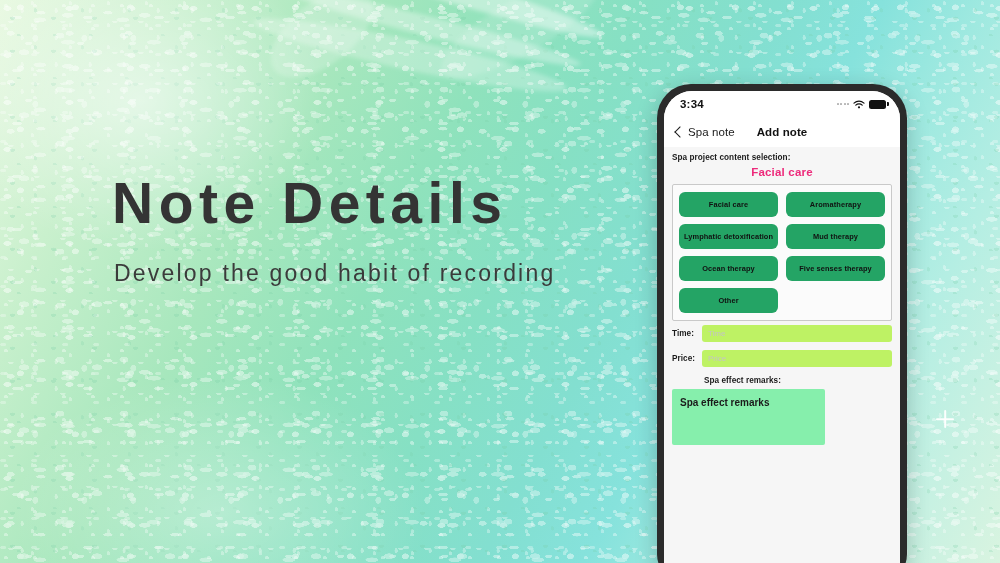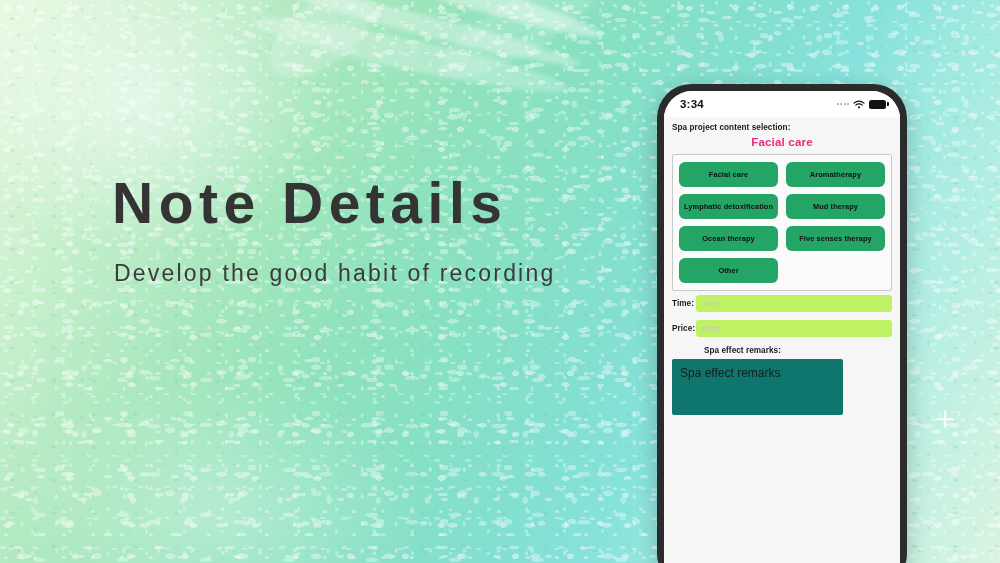--- a/index.html
+++ b/index.html
@@ -286,20 +286,21 @@
     justify-content: center;
     text-align: center;
     padding: 0 2px;
   }
 
   
   .row {
     display: flex;
     align-items: center;
     padding: 4px 8px;
+    gap: 6px;
     box-sizing: border-box;
   }
   .row-label {
     font-size: 8.2px;
     font-weight: 700;
     color: #1b1b1b;
     min-width: 24px;
     letter-spacing: .05px;
   }
   .row-input {
@@ -321,25 +322,25 @@
     font-size: 8.2px;
     font-weight: 700;
     color: #1b1b1b;
     padding: 5px 0 4px 8px;
     letter-spacing: .05px;
     margin-left: 32px;
   }
   .remarks-area {
     margin: 0 8px;
     height: 56px;
-    background: #0f766e;
+    background: #86efac;
     border: none;
     border-radius: 2px;
-    font-size: 12px;
-    font-weight: 400;
+    font-size: 10px;
+    font-weight: 700;
     color: #1b1b1b;
     font-family: "Liberation Sans", sans-serif;
     padding: 7px 8px;
     box-sizing: border-box;
     resize: none;
     outline: none;
     line-height: 1.3;
   }
   .page-filler {
     height: 140px;
@@ -382,20 +383,27 @@
           </span>
           <svg class="wifi" width="12" height="9" viewBox="0 0 12 9">
             <path d="M1 3.1C2.4 1.9 4.1 1.2 6 1.2s3.6 .7 5 1.9" stroke="#111" stroke-width="1.25" fill="none" stroke-linecap="round"></path>
             <path d="M2.8 5.1C3.7 4.3 4.8 3.9 6 3.9s2.3 .4 3.2 1.2" stroke="#111" stroke-width="1.25" fill="none" stroke-linecap="round"></path>
             <circle cx="6" cy="7.3" r="1.1" fill="#111"></circle>
           </svg>
           <span class="battery"></span>
         </div>
       </div>
 
+      <div class="navbar">
+        <div class="nav-back">
+          <span class="chev"></span>
+          <span class="nav-back-label">Spa note</span>
+        </div>
+        <div class="nav-title">Add note</div>
+      </div>
 
       <div class="page">
 
         <div class="field-label">Spa project content selection:</div>
         <div class="selected-value">Facial care</div>
 
         <div class="grid-box">
           <button class="opt">Facial care</button>
           <button class="opt">Aromatherapy</button>
           <button class="opt">Lymphatic detoxification</button>

